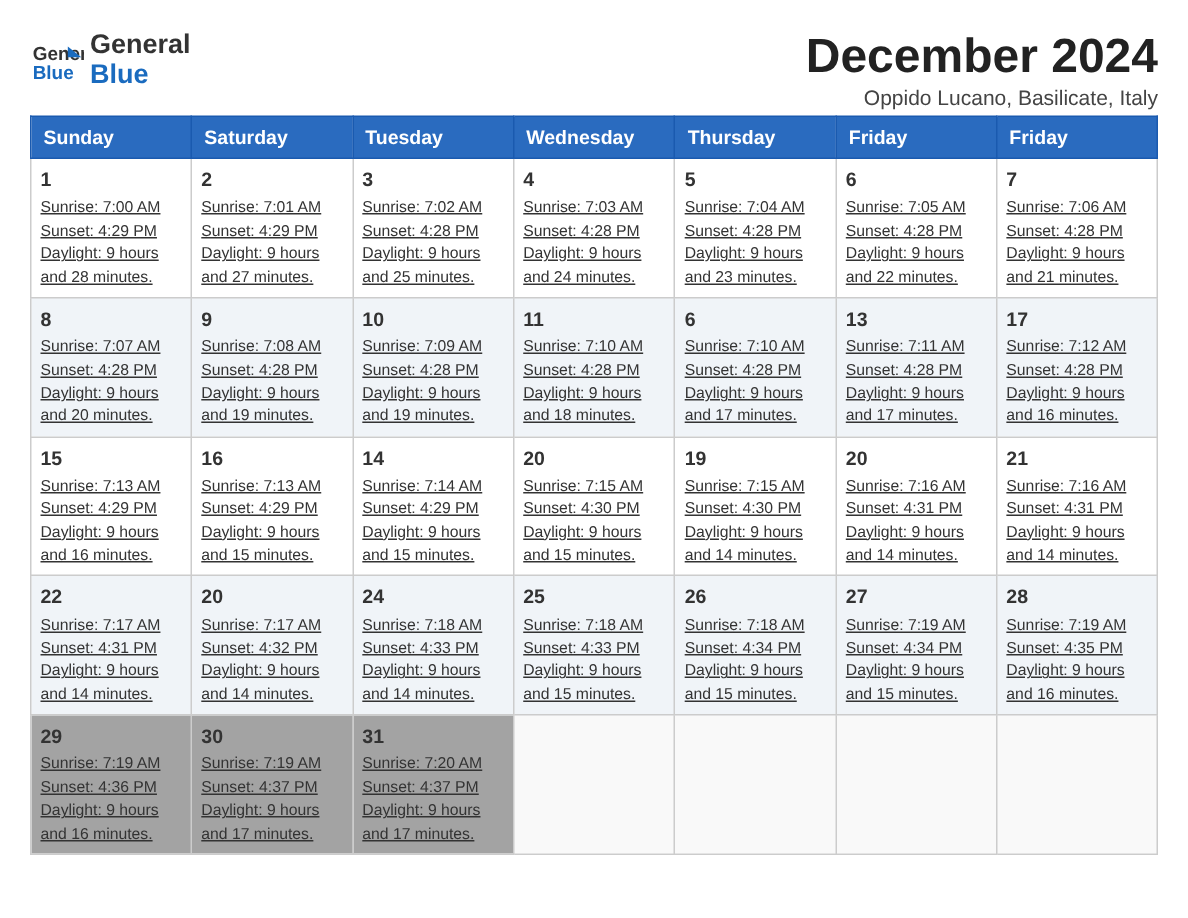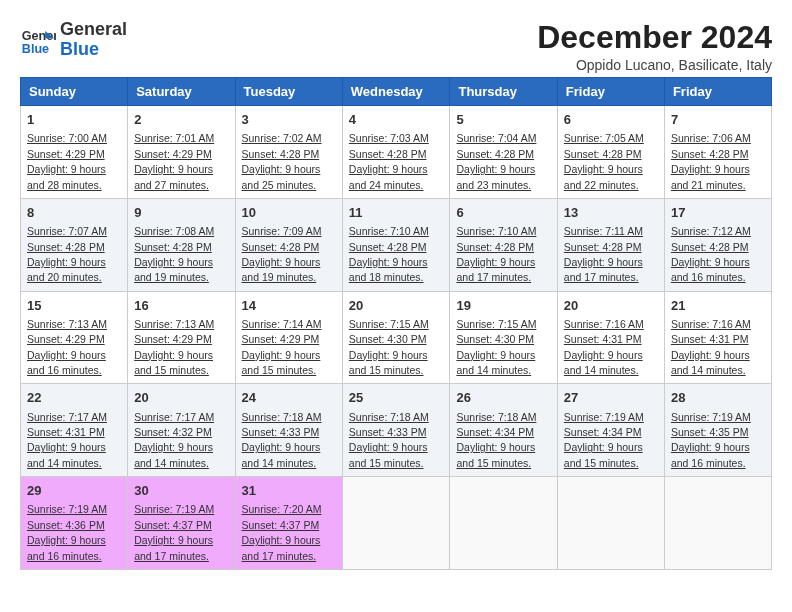--- a/index.html
+++ b/index.html
@@ -83,21 +83,21 @@
     .day-info {
       font-size: 10.5px;
       color: #333;
       line-height: 1.4;
       text-decoration: underline;
     }
     .empty-cell {
       background: #f9f9f9 !important;
     }
     .last-row td {
-      background: #f0abfc;
+      background: #a3a3a3;
     }
   </style>
 </head>
 <body>
 
 <div class="header-top">
   <div class="logo">
     <svg class="logo-icon" viewBox="0 0 40 40">
       <text x="2" y="20" font-size="14" font-weight="bold" fill="#333">General</text>
       <text x="2" y="34" font-size="14" font-weight="bold" fill="#1a6bbf">Blue</text>

